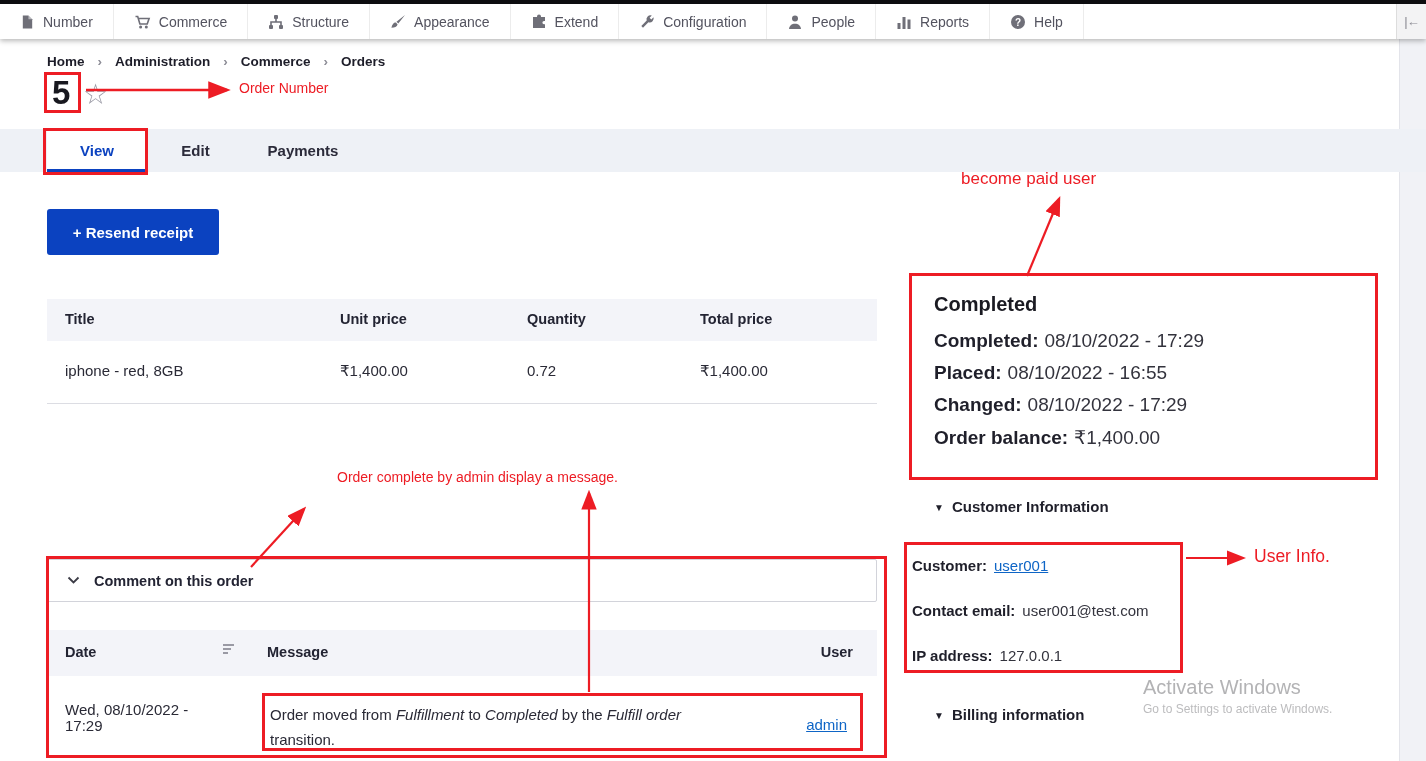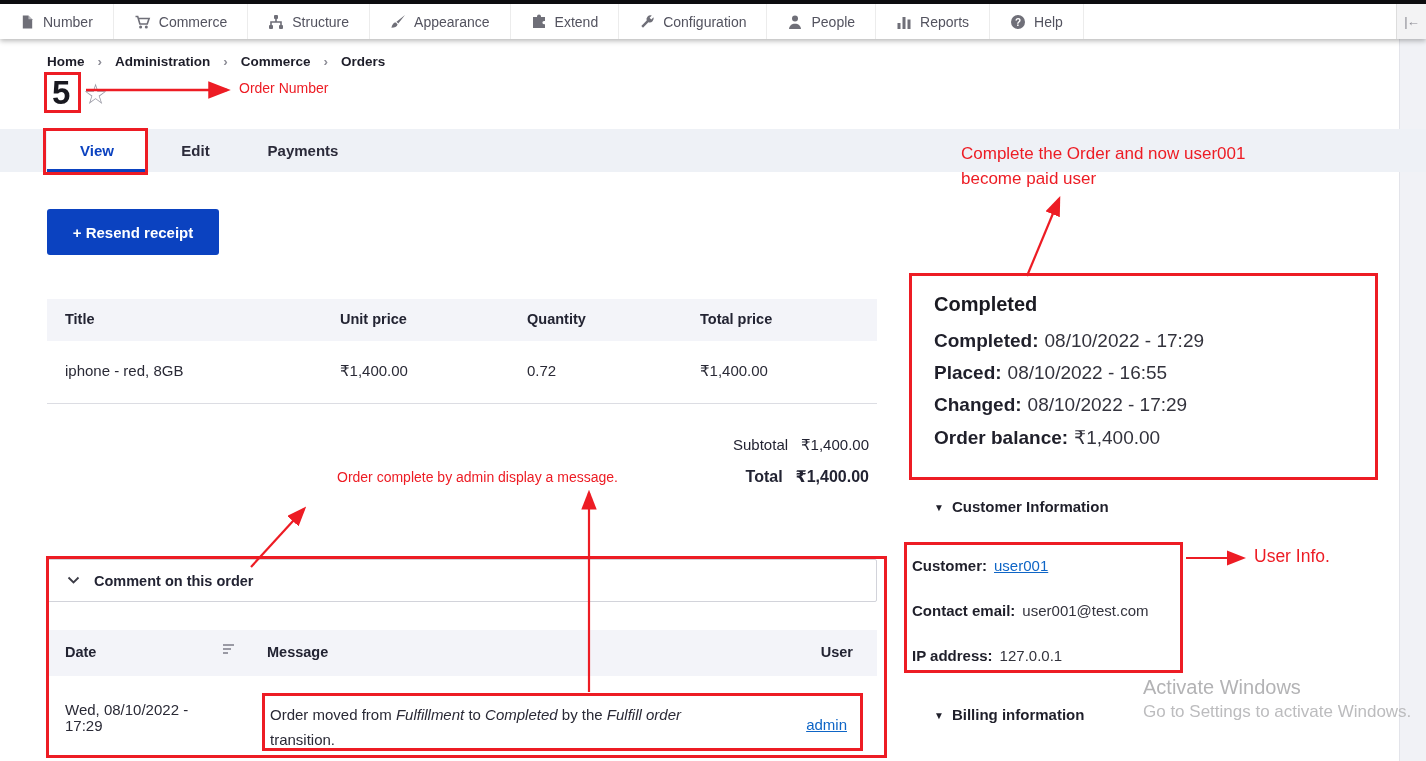--- a/index.html
+++ b/index.html
@@ -81,21 +81,21 @@
   .sb-state-title { position:absolute; left:934px; top:293px; font-size:20px; font-weight:bold; color:#1a1a22; z-index:3; }
   .sb-field { position:absolute; left:934px; font-size:19px; color:#33333d; z-index:3; }
   .sb-field b { color:#1f1f2a; margin-right:6px; }
   .sb-section { position:absolute; left:934px; font-size:15px; font-weight:bold; color:#1f1f2a; z-index:3; cursor:pointer; }
   .sb-section .tri { font-size:10px; margin-right:8px; position:relative; top:-1px; }
   .cust-field { position:absolute; left:912px; font-size:15px; color:#33333d; z-index:3; }
   .cust-field b { color:#1f1f2a; margin-right:7px; }
 
   
   .wm1 { position:absolute; left:1143px; top:676px; font-size:20px; color:#b3b3b5; z-index:3; }
-  .wm2 { position:absolute; left:1143px; top:702px; font-size:17px; color:#bcbcbe; z-index:3; }
+  .wm2 { position:absolute; left:1143px; top:702px; font-size:12px; color:#bcbcbe; z-index:3; }
 
   
   .rbox { position:absolute; border:3px solid #ed1c24; z-index:40; pointer-events:none; }
   .note { position:absolute; color:#ed1c24; z-index:41; pointer-events:none; white-space:nowrap; }
   .overlay-svg { position:absolute; left:0; top:0; z-index:40; pointer-events:none; }
 </style>
 </head>
 <body>
 
 <div class="screen">
@@ -201,28 +201,20 @@
       <span class="c3">Total price</span>
     </div>
     <div class="it-row">
       <span class="c0">iphone - red, 8GB</span>
       <span class="c1">₹1,400.00</span>
       <span class="c2">0.72</span>
       <span class="c3">₹1,400.00</span>
     </div>
   </div>
 
-  <div class="totals">
-    <div class="tot-line">
-      <span class="lbl">Subtotal</span><span>₹1,400.00</span>
-    </div>
-    <div class="tot-line grand">
-      <span class="lbl">Total</span><span>₹1,400.00</span>
-    </div>
-  </div>
 
 
   <div class="comment-box">
     <svg width="13" height="9" viewBox="0 0 13 9">
         <polyline points="1.5,1.5 6.5,6.5 11.5,1.5" fill="none" stroke="#3c3c46" stroke-width="1.8"></polyline>
       </svg>
     <span class="lbl">Comment on this order</span>
   </div>
 
   <div class="act-table">
@@ -295,18 +287,17 @@
       </marker>
     </defs>
     <line x1="86" y1="90" x2="227" y2="90" stroke="#ed1c24" stroke-width="2.5" marker-end="url(#ah)"></line>
     <line x1="251" y1="567" x2="304" y2="509" stroke="#ed1c24" stroke-width="2.2" marker-end="url(#ah)"></line>
     <line x1="589" y1="692" x2="589" y2="493" stroke="#ed1c24" stroke-width="2.2" marker-end="url(#ah)"></line>
     <line x1="1027" y1="276" x2="1059" y2="199" stroke="#ed1c24" stroke-width="2.2" marker-end="url(#ah)"></line>
     <line x1="1186" y1="558" x2="1243" y2="558" stroke="#ed1c24" stroke-width="2.2" marker-end="url(#ah)"></line>
   </svg>
 
   <div class="note" style="left:239px; top:80px; font-size:14px;">Order Number</div>
-  <div class="note" style="left:961px; top:144px; font-size:17px;">Complete the Order and now user001</div>
   <div class="note" style="left:961px; top:169px; font-size:17px;">become paid user</div>
   <div class="note" style="left:337px; top:469px; font-size:14px;">Order complete by admin display a message.</div>
   <div class="note" style="left:1254px; top:546px; font-size:17.5px;">User Info.</div>
 
 </div>
 
 </body></html>

